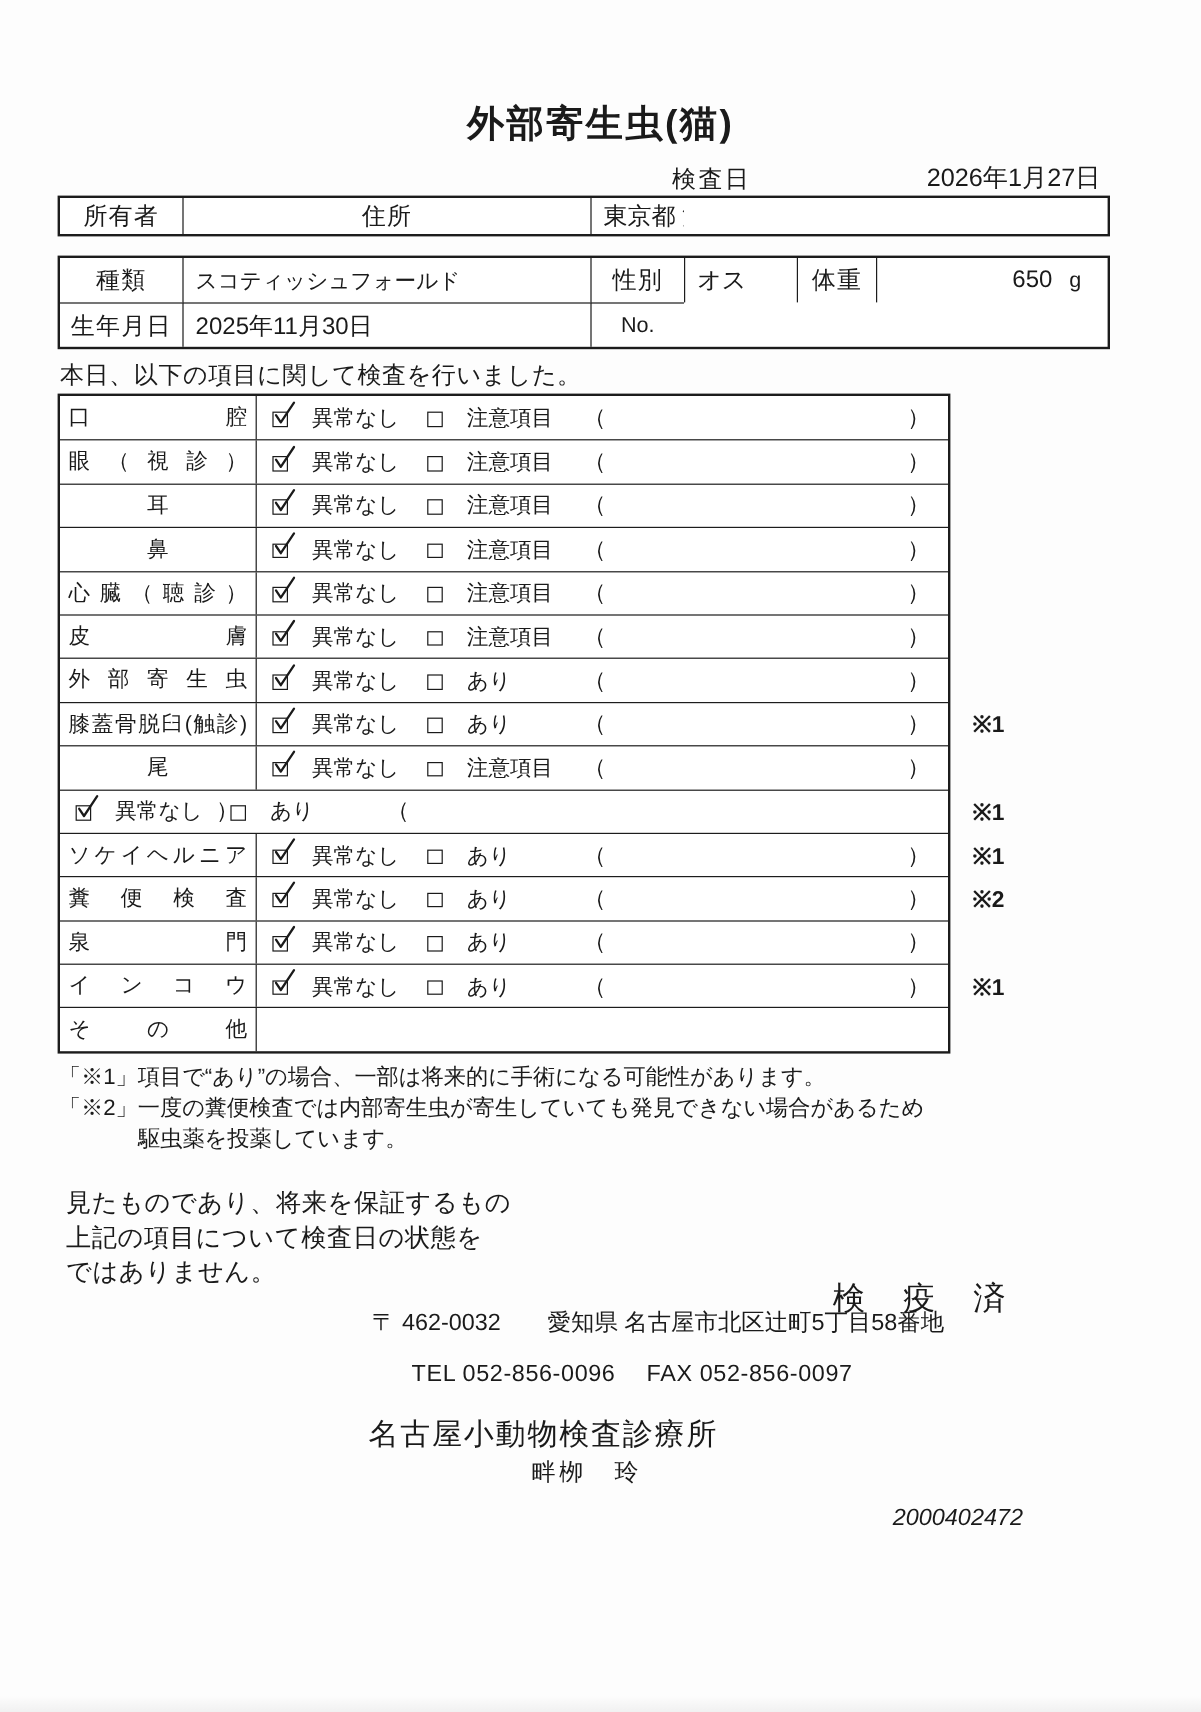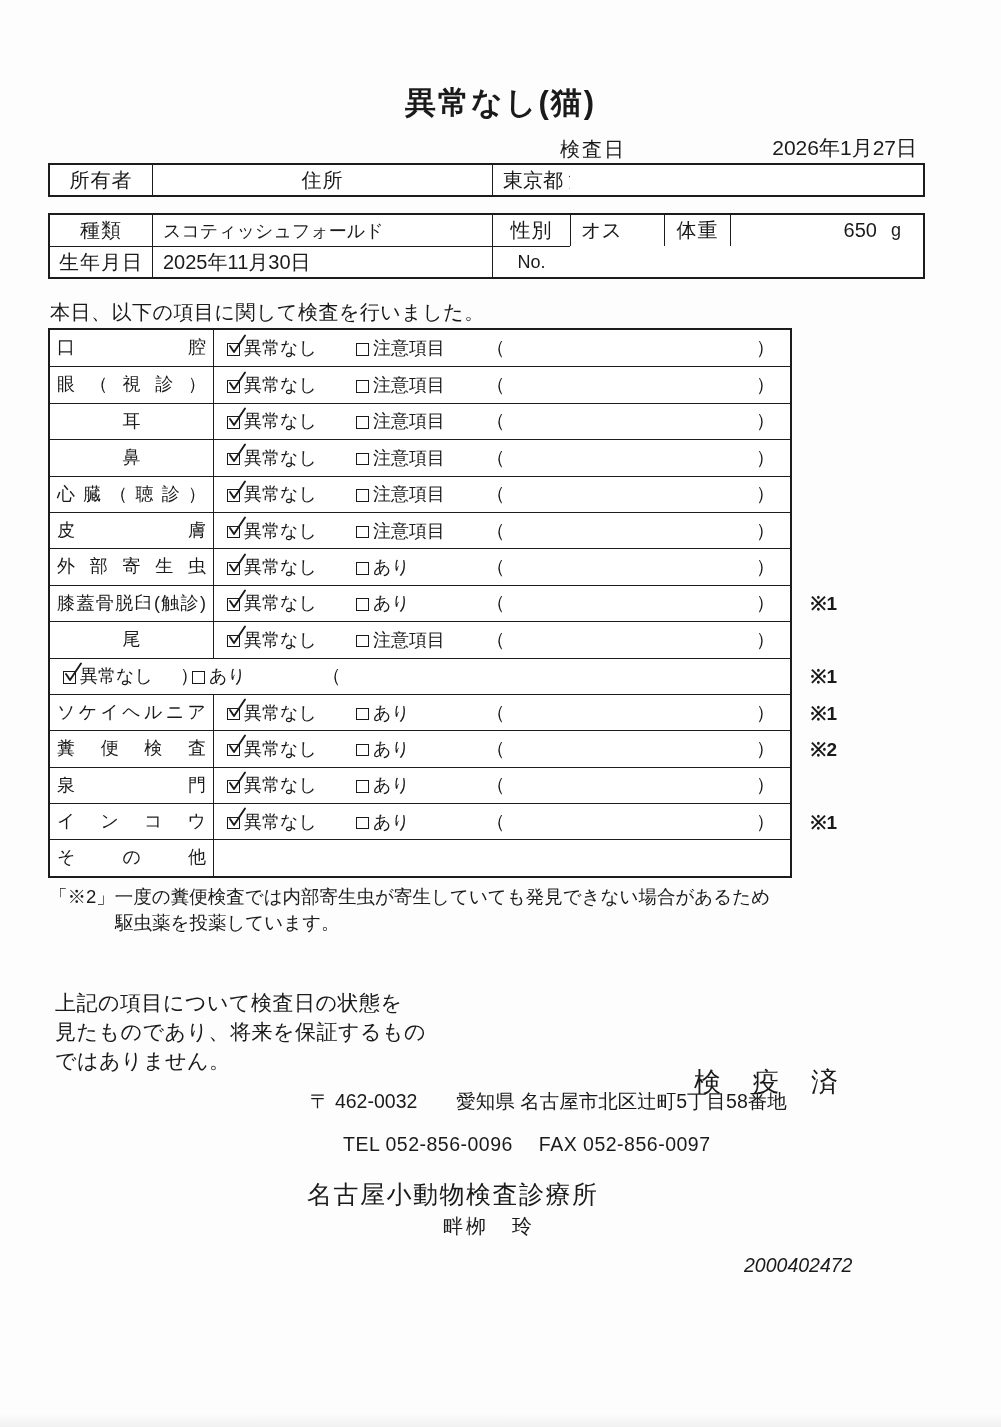--- a/index.html
+++ b/index.html
@@ -22,38 +22,38 @@
   .tbl { position:absolute; border:2.2px solid #1c1c1c; background:#fff; display:grid; }
   .tbl .cell { display:flex; align-items:center; font-size:20px;
     padding:0 10px; border-left:1.8px solid #1c1c1c; overflow:hidden; white-space:nowrap;text-align:center; }
   .tbl .cell.first { border-left:none; }
   .tbl .cell.rtop { border-top:1.8px solid #1c1c1c; }
   .tbl .cell.lab { justify-content:center; letter-spacing:1px; }
   .tbl .cell.num { font-size:21px; }
 
   .owner-tbl { left:48px; top:163px; width:877px; height:34px;
     grid-template-columns:102px 340px 78px 1fr; grid-template-rows:1fr; }
-  .animal-tbl { left:48px; top:213px; width:877px; height:66px;
+  .animal-tbl { left:48px; top:213px; width:877px; height:78px;
     grid-template-columns:102px 340px 78px 94px 66px 1fr; grid-template-rows:1fr 1fr; }
   .cell.weight-val { justify-content:flex-end; padding-right:22px; gap:14px; }
   .cell.weight-val .unit { font-size:18px; }
 
   .intro-line { position:absolute; left:50px; top:299px; font-size:20px; letter-spacing:0.5px; }
 
   
   .chk-table { position:absolute; left:48px; top:328px; width:744px;
     border:2.2px solid #1c1c1c; background:#fff; }
   .chk-row { position:relative; display:grid; grid-template-columns:164px 1fr; height:36.4px; }
   .chk-row + .chk-row { border-top:1.7px solid #1c1c1c; }
   .row-label { border-right:1.7px solid #1c1c1c; display:block;
     font-size:18px; line-height:34px; padding:0 7px; overflow:hidden; white-space:nowrap; }
   .row-label.align-justify { text-align:justify; text-align-last:justify; }
   .row-label.align-center { text-align:center; }
   .row-content { position:relative; }
-  .seg { position:absolute; top:0; height:100%; display:flex; align-items:center; gap:2px;
+  .seg { position:absolute; top:0; height:100%; display:flex; align-items:center; gap:18px;
     font-size:18px; white-space:nowrap; }
   .seg-ok { left:13px; }
   .seg-opt { left:142px; }
   .paren { position:absolute; top:0; height:100%; display:flex; align-items:center;
     font-size:19px; }
   .paren-open { left:272px; }
   .paren-close { right:15px; }
   .row-note { position:absolute; right:-47px; top:0; height:100%;
     display:none; align-items:center; font-size:19px; font-weight:bold; }
 
@@ -79,21 +79,21 @@
   .clinic-tel { position:absolute; left:343px; top:1131px; font-size:19.5px; letter-spacing:0.5px; }
   .clinic-name { position:absolute; left:307px; top:1178px; font-size:25px; letter-spacing:1.5px; }
   .vet-name { position:absolute; left:443px; top:1213px; font-size:20px; letter-spacing:3px; }
   .serial-number { position:absolute; left:744px; top:1254px; font-size:19.5px;font-style:italic; }
 </style>
 </head>
 <body>
 
 <div class="sheet">
 
-  <div class="doc-title">異常なし(猫)</div>
+  <div class="doc-title">外部寄生虫(猫)</div>
 
   <div class="insp-date-label">検査日</div>
   <div class="insp-date">2026年1月27日</div>
 
   <div class="tbl owner-tbl">
     <div class="cell lab first">所有者</div>
     <div class="cell lab">住所</div>
     <div class="cell">東京都 江東区木場3－7－11</div>
   </div>
 
@@ -465,27 +465,28 @@
     </div>
 
     <div class="chk-row">
       <div class="row-label align-justify">その他</div>
       <div class="row-content"></div>
 
     </div>
   </div>
 
   <div class="footnotes">
+    <div>「※1」項目で“あり”の場合、一部は将来的に手術になる可能性があります。</div>
     <div>「※2」一度の糞便検査では内部寄生虫が寄生していても発見できない場合があるため</div>
     <div class="fn-indent">駆虫薬を投薬しています。</div>
   </div>
 
   <div class="disclaimer">
+    <div>見たものであり、将来を保証するもの</div>
     <div>上記の項目について検査日の状態を</div>
-    <div>見たものであり、将来を保証するもの</div>
     <div>ではありません。</div>
   </div>
 
   <div class="quarantine-stamp">検 疫 済</div>
 
   <div class="clinic-postal">〒 462-0032　　愛知県 名古屋市北区辻町5丁目58番地</div>
   <div class="clinic-tel">TEL 052-856-0096　 FAX 052-856-0097</div>
   <div class="clinic-name">名古屋小動物検査診療所</div>
   <div class="vet-name">畔栁　玲</div>
   <div class="serial-number">2000402472</div>

